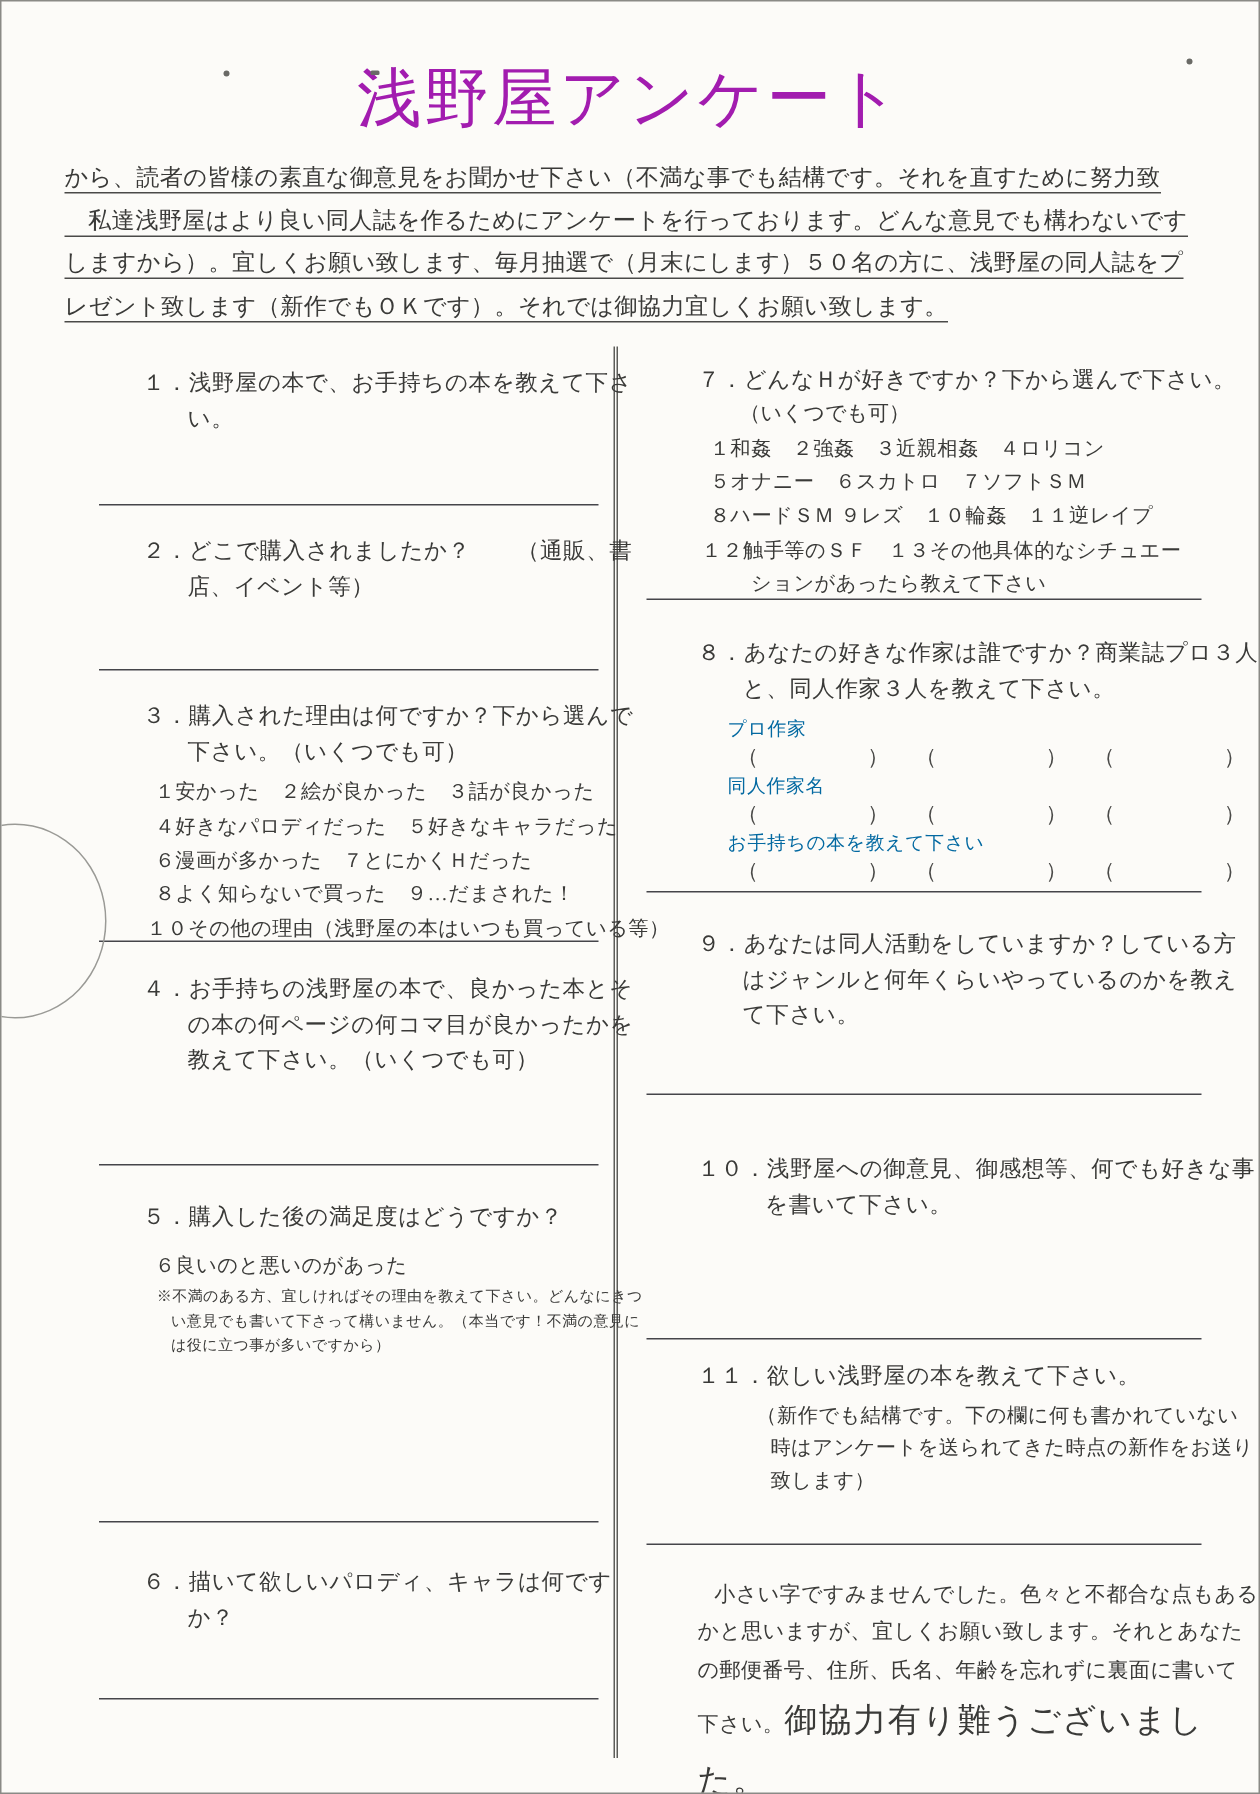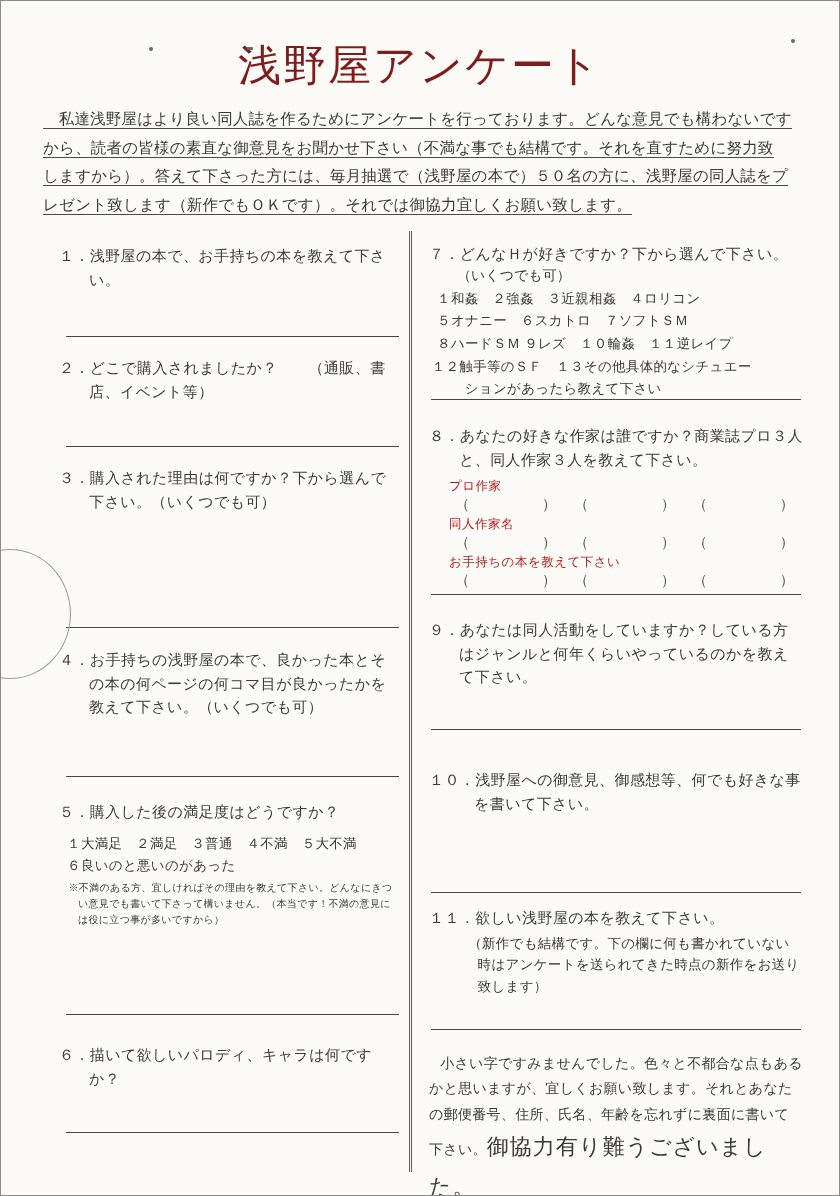--- a/index.html
+++ b/index.html
@@ -5,95 +5,101 @@
   html,body{margin:0;padding:0;background:#e8e8e4;}
   .page{
     position:relative;width:840px;height:1196px;margin:0 auto;
     background:#fcfbf8;overflow:hidden;
     border:1px solid #8a8a86;box-sizing:border-box;
     font-family:"Liberation Serif","DejaVu Serif",serif;
     color:#3a3a38;
   }
   .title{
     position:absolute;top:36px;left:0;width:100%;
-    text-align:center;font-size:43px;letter-spacing:2px;color:#7f1d1d;
+    text-align:center;font-size:43px;letter-spacing:2px;color:#a21caf;
   }
   .intro{position:absolute;top:104px;left:42px;width:762px;font-size:15.5px;letter-spacing:0.2px;}
   .intro-line{height:28.5px;line-height:28.5px;white-space:nowrap;}
   .intro-line span{border-bottom:1.5px solid #4a4a48;padding-bottom:1px;}
   .divider{
     position:absolute;left:408px;top:230px;height:941px;width:3px;
     border-left:1.5px solid #5c5c58;border-right:1.5px solid #5c5c58;box-sizing:border-box;
   }
   .col{position:absolute;top:0;}
   .col-left{left:58px;width:342px;}
   .col-right{left:428px;width:374px;}
-  .qblock{position:absolute;width:100%;}
+  .qblock{position:absolute;width:100%;margin-left:36px;}
   .q-text{font-size:15px;line-height:1.58;letter-spacing:0.4px;padding-left:2em;text-indent:-2em;}
   .q-text.num2{padding-left:3em;text-indent:-3em;}
   .opts{font-size:13.5px;line-height:1.68;letter-spacing:0.3px;padding-left:0.6em;margin-top:3px;}
   .opts div{white-space:nowrap;}
   .q-note{font-size:10px;line-height:1.62;letter-spacing:0.3px;padding-left:1.9em;text-indent:-0.95em;margin-top:2px;}
   .q-sub{font-size:14px;padding-left:2em;}
   .q11-note{font-size:13.5px;line-height:1.6;letter-spacing:0.3px;margin-top:2px;padding-left:3.6em;text-indent:-0.7em;}
   .answer-line{position:absolute;border-top:1.6px solid #45454a;}
   .al-left{left:7px;width:333px;}
   .al-right{left:2px;width:370px;}
-  .paren-label{font-size:12.5px;letter-spacing:0.5px;padding-left:1.6em;color:#b91c1c;}
+  .paren-label{font-size:12.5px;letter-spacing:0.5px;padding-left:1.6em;color:#0369a1;}
   .paren-row{display:flex;justify-content:space-between;font-size:14.5px;padding:0 0.6em 0 1.8em;color:#4a4a48;}
   .closing{font-size:14px;line-height:1.82;letter-spacing:0.3px;text-indent:0.8em;}
   .closing .thanks{font-size:22px;letter-spacing:1px;}
   .scan-arc{
     position:absolute;left:-52px;top:548px;width:120px;height:128px;
     border:1px solid #9a9a96;border-radius:50%;background:transparent;
   }
   .scan-dot{position:absolute;width:4px;height:4px;background:#6a6a66;border-radius:50%;}
 </style>
 </head>
 <body>
 
 <div class="page">
 
   <div class="title">浅野屋アンケート</div>
 
   <div class="intro">
+    <div class="intro-line"><span>から、読者の皆様の素直な御意見をお聞かせ下さい（不満な事でも結構です。それを直すために努力致</span></div>
     <div class="intro-line"><span>　私達浅野屋はより良い同人誌を作るためにアンケートを行っております。どんな意見でも構わないです</span></div>
-    <div class="intro-line"><span>から、読者の皆様の素直な御意見をお聞かせ下さい（不満な事でも結構です。それを直すために努力致</span></div>
-    <div class="intro-line"><span>しますから）。答えて下さった方には、毎月抽選で（浅野屋の本で）５０名の方に、浅野屋の同人誌をプ</span></div>
+    <div class="intro-line"><span>しますから）。宜しくお願い致します、毎月抽選で（月末にします）５０名の方に、浅野屋の同人誌をプ</span></div>
     <div class="intro-line"><span>レゼント致します（新作でもＯＫです）。それでは御協力宜しくお願い致します。</span></div>
   </div>
 
   <div class="divider"></div>
 
   <div class="col col-left">
 
     <div class="qblock" style="top:244px">
       <div class="q-text">１．浅野屋の本で、お手持ちの本を教えて下さい。</div>
     </div>
     <div class="answer-line al-left" style="top:335px"></div>
 
     <div class="qblock" style="top:356px">
       <div class="q-text">２．どこで購入されましたか？　　（通販、書店、イベント等）</div>
     </div>
     <div class="answer-line al-left" style="top:445px"></div>
 
     <div class="qblock" style="top:466px">
       <div class="q-text">３．購入された理由は何ですか？下から選んで下さい。（いくつでも可）</div>
+      <div class="opts">
+        <div>１安かった　２絵が良かった　３話が良かった</div>
+        <div>４好きなパロディだった　５好きなキャラだった</div>
+        <div>６漫画が多かった　７とにかくＨだった</div>
+        <div>８よく知らないで買った　９…だまされた！</div>
+        <div style="margin-left:-0.4em">１０その他の理由（浅野屋の本はいつも買っている等）</div>
+      </div>
     </div>
     <div class="answer-line al-left" style="top:626px"></div>
 
     <div class="qblock" style="top:648px">
       <div class="q-text">４．お手持ちの浅野屋の本で、良かった本とその本の何ページの何コマ目が良かったかを教えて下さい。（いくつでも可）</div>
     </div>
     <div class="answer-line al-left" style="top:775px"></div>
 
     <div class="qblock" style="top:800px">
       <div class="q-text">５．購入した後の満足度はどうですか？</div>
       <div class="opts" style="margin-top:8px">
-        <div>１大満足　２満足　３普通　４不満　５大不満</div>
         <div>６良いのと悪いのがあった</div>
       </div>
       <div class="q-note">※不満のある方、宜しければその理由を教えて下さい。どんなにきつい意見でも書いて下さって構いません。（本当です！不満の意見には役に立つ事が多いですから）</div>
     </div>
     <div class="answer-line al-left" style="top:1013px"></div>
 
     <div class="qblock" style="top:1043px">
       <div class="q-text">６．描いて欲しいパロディ、キャラは何ですか？</div>
     </div>
     <div class="answer-line al-left" style="top:1131px"></div>

